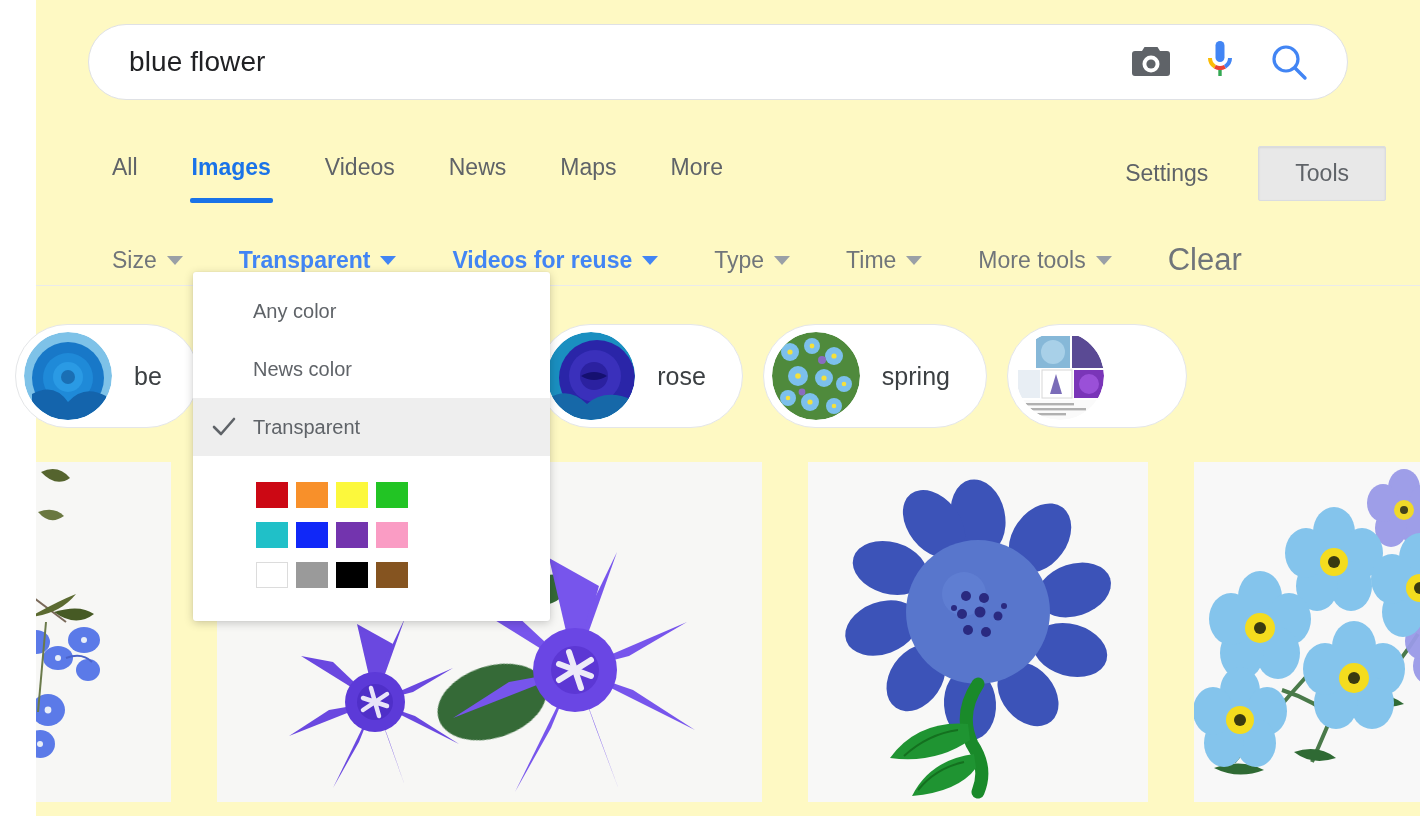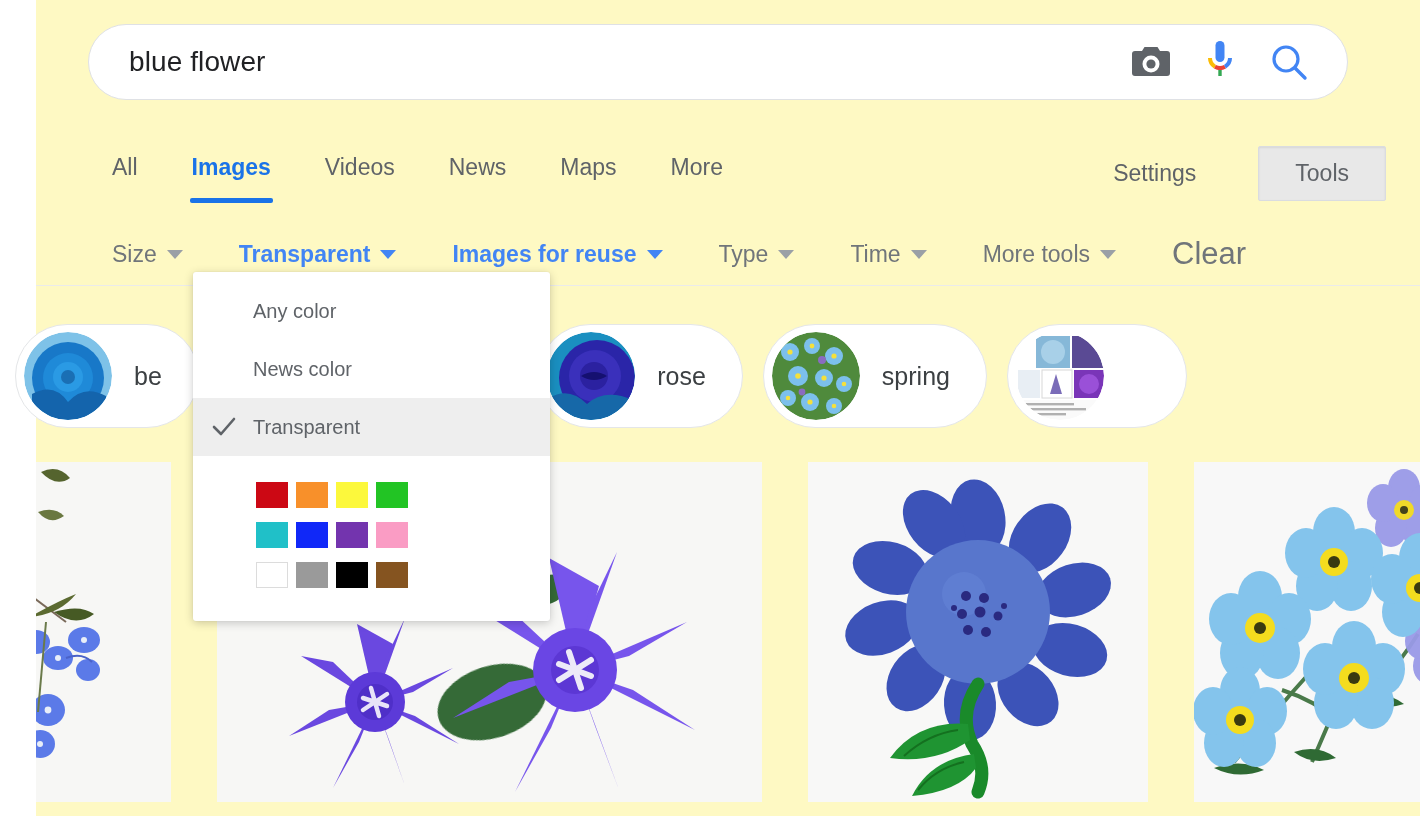--- a/index.html
+++ b/index.html
@@ -37,34 +37,34 @@
   .tab {
     font-size: 23px; color: #5f6368; padding: 8px 0 22px 0;
     margin-right: 54px; cursor: pointer; position: relative; white-space: nowrap;
     font-weight: 400;
   }
   .tab.active { color: #1a73e8; font-weight: bold; }
   .tab.active::after {
     content: ""; position: absolute; left: -2px; right: -2px; bottom: 0;
     height: 5px; background: #1a73e8; border-radius: 2px;
   }
-  .nav-right { position: absolute; right: 70px; top: 0; display: flex; align-items: center; gap: 16px; text-align: center; }
+  .nav-right { position: absolute; right: 70px; top: 0; display: flex; align-items: center; gap: 4px; text-align: center; }
   .settings-link { font-size: 23px; color: #5f6368; cursor: pointer; padding: 10px 0; margin-right: 46px; }
   .tools-btn {
     font-size: 23px; color: #5f6368; cursor: pointer;
     padding: 13px 36px; border-radius: 2px;
     background: #e8e8e8; border: 1px solid #dadce0;
     box-shadow: inset 0 1px 2px rgba(0,0,0,.08);
   }
 
   
   .filterrow {
     position: absolute; left: 0; top: 228px; width: 1420px; height: 58px;
   }
-  .filters { position: absolute; left: 76px; top: 8px; display: flex; align-items: center; }
+  .filters { position: absolute; left: 76px; top: 14px; display: flex; align-items: center; }
   .filter {
     display: flex; align-items: center; gap: 10px;
     font-size: 23px; color: #70757a; cursor: pointer; margin-right: 56px; white-space: nowrap;
   }
   .filter.active { color: #4285f4; font-weight: bold; }
   .caret {
     width: 0; height: 0; border-left: 8px solid transparent; border-right: 8px solid transparent;
     border-top: 9px solid #9aa0a6; display: inline-block;
   }
   .filter.active .caret { border-top-color: #4285f4; }
@@ -184,21 +184,21 @@
     <div class="filters">
       <div class="filter">
         <span>Size</span>
         <span class="caret"></span>
       </div>
       <div class="filter active">
         <span>Transparent</span>
         <span class="caret"></span>
       </div>
       <div class="filter active">
-        <span>Images for reuse</span>
+        <span>Videos for reuse</span>
         <span class="caret"></span>
       </div>
       <div class="filter">
         <span>Type</span>
         <span class="caret"></span>
       </div>
       <div class="filter">
         <span>Time</span>
         <span class="caret"></span>
       </div>

